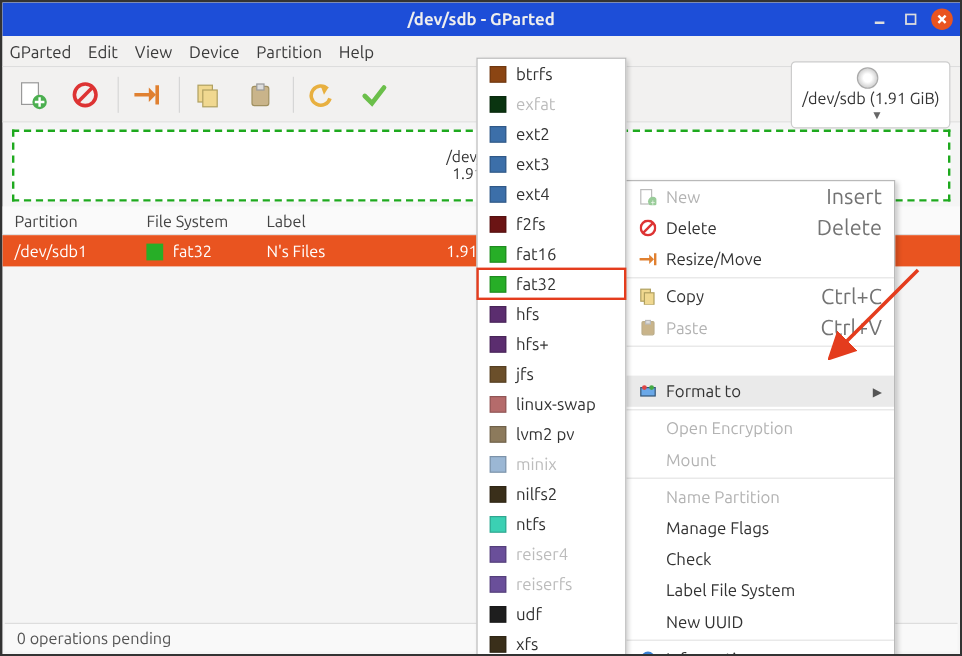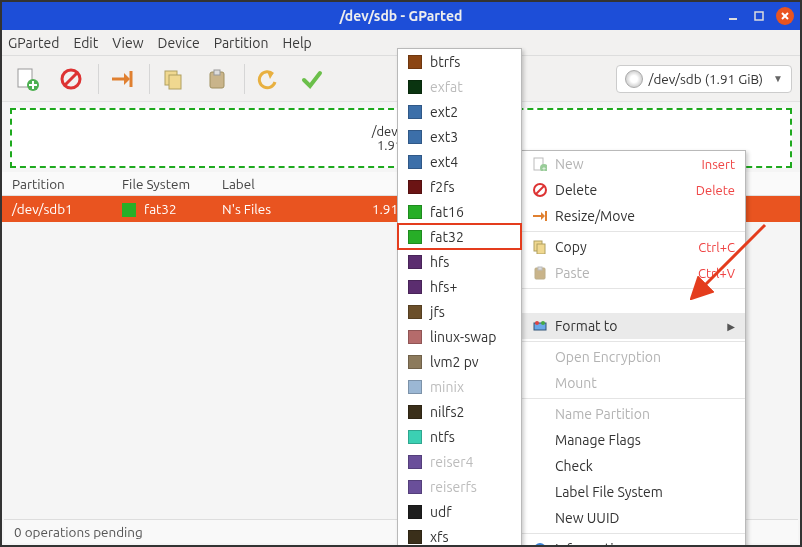--- a/index.html
+++ b/index.html
@@ -14,21 +14,21 @@
 
   
   .menubar { background: #f2f1f0; height: 26px; display: flex; align-items: center; padding: 0 6px; font-size: 14px; color: #3b3b3b; border-bottom: 1px solid #ddd; }
   .menubar span { margin-right: 14px; cursor: pointer; }
 
   
   .toolbar { background: #f2f1f0; height: 46px; display: flex; align-items: center; padding: 0 8px; border-bottom: 1px solid #e2e2e2; }
   .tb-icon { width: 34px; height: 34px; margin-right: 10px; display: flex; align-items: center; justify-content: center; }
   .tb-sep { width: 1px; height: 30px; background: #d6d6d6; margin: 0 6px 0 0; }
   .tb-spacer { flex: 1; }
-  .device-select { display: flex; align-items: center; background: #fff; border: 1px solid #ccc; border-radius: 4px; padding: 4px 8px; font-size: 13.5px; color: #333; }
+  .device-select { display: flex; align-items: center; background: #fff; border: 1px solid #ccc; border-radius: 4px; padding: 4px 8px; font-size: 13.5px; color: #333; flex-direction: column; }
   .dev-icon { width: 18px; height: 18px; border: 1px solid #aaa; border-radius: 50%; margin-right: 6px; background: radial-gradient(circle at 50% 50%, #fff 30%, #ddd 60%, #bbb); }
   .dev-drop { margin-left: 10px; font-size: 10px; color: #666; }
 
   
   .graphic-wrap { padding: 6px 8px 4px; }
   .part-graphic { border: 2px dashed #1ea91e; height: 60px; background: #fff; display: flex; align-items: center; justify-content: center; flex-direction: column; padding: 4px; }
   .part-graphic .inner { text-align: center; font-size: 13px; color: #333; }
 
   
   .tbl-head { display: flex; background: #fafafa; height: 24px; align-items: center; font-size: 13.5px; color: #444; border-bottom: 1px solid #e0e0e0; }
@@ -44,21 +44,21 @@
   
   .statusbar { position: absolute; left: 2px; right: 2px; bottom: 2px; height: 24px; border-top: 1px solid #ddd; color: #555; font-size: 13.5px; display: flex; align-items: center; padding-left: 10px; background: #f9f9f9;}
 
   
   .ctx-menu { position: absolute; left: 518px; top: 148px; width: 226px; background: #fff; border: 1px solid #b9b9b9;  box-shadow: 2px 2px 4px rgba(0,0,0,0.2); font-size: 14px; color: #333; z-index: 5;}
   .ctx-item { display:flex; align-items:center; height: 26px; padding: 0 10px; position: relative;}
   .ctx-item.disabled { color: #b3b3b3; }
   .ctx-item.hover { background: #eaeaea; margin-top: 24px; }
   .ctx-icon { width: 18px; height: 16px; margin-right: 6px; display:inline-flex; align-items:center; justify-content:center; font-size: 13px;}
   .ctx-label { flex: 1; }
-  .ctx-accel { color: #ef4444; font-size: 13px; }
+  .ctx-accel { color: #737373; font-size: 18px; }
   .ctx-sep { height: 1px; background: #e4e4e4; margin: 2px 0; }
   .ctx-item .arrow { font-size: 10px; color: #555; }
 
   
   .sub-menu { position: absolute; left: 395px; top: 46px; width: 125px; background: #fff; border: 1px solid #b9b9b9; box-shadow: 2px 2px 4px rgba(0,0,0,0.2); font-size: 14px; color: #333; z-index: 6;}
   .sub-item { display:flex; align-items:center; height: 25px; padding: 0 10px;}
   .sw { width: 14px; height: 14px; margin-right: 8px; border:1px solid rgba(0,0,0,0.2);}
   .sub-item.hl { outline: 2px solid #e43c1d; outline-offset: -1px; }
   .sub-item.disabled { color: #bcbcbc; }
 

